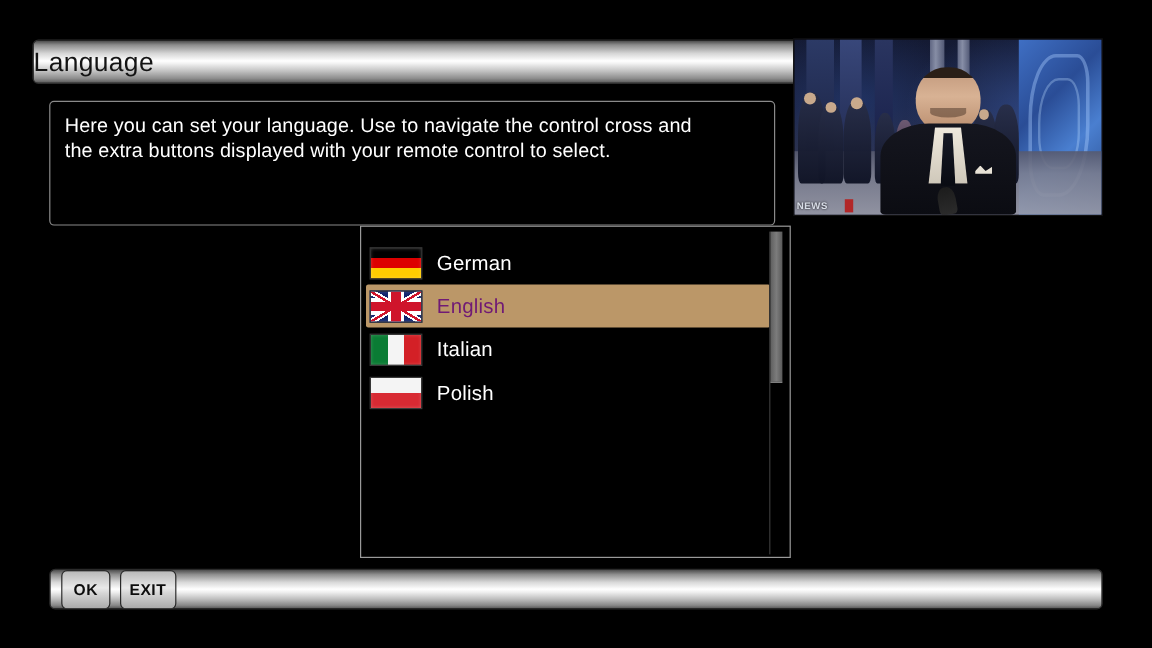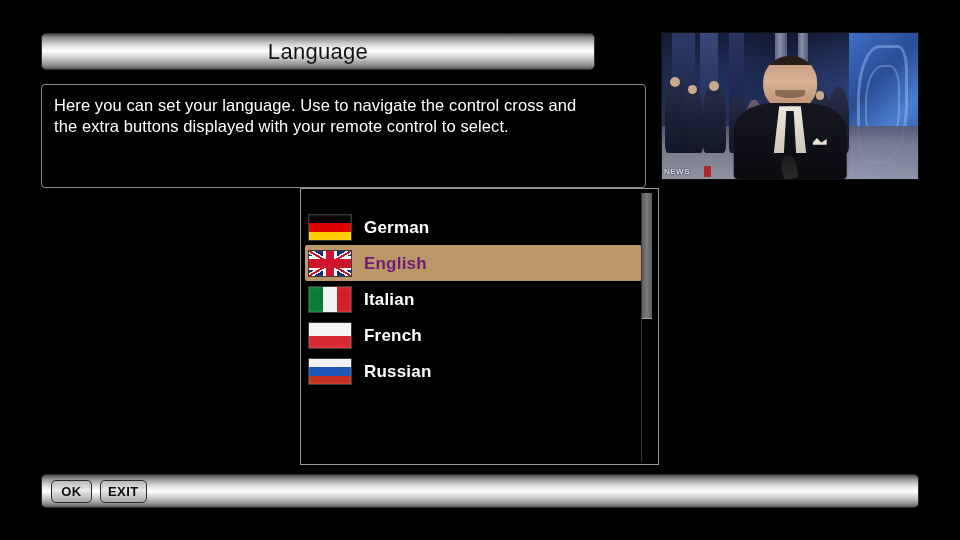--- a/index.html
+++ b/index.html
@@ -15,38 +15,38 @@
   #screen {
     position: relative;
     width: 960px;
     height: 540px;
     background: #000000;
   }
 
   
   .title-bar {
     position: absolute;
-    left: 41px;
+    left: 27px;
     top: 33px;
-    width: 554px;
+    width: 717px;
     height: 37px;
     border-radius: 5px;
     border: 1px solid #2e2e2e;
     background: linear-gradient(to bottom,
         #4a4a4a 0%,
         #8d8d8d 10%,
         #d5d5d5 30%,
         #ffffff 48%,
         #f2f2f2 54%,
         #c2c2c2 72%,
         #8c8c8c 90%,
         #5a5a5a 100%);
     display: flex;
     align-items: center;
-    justify-content: center;
+    justify-content: flex-start;
     overflow: hidden;
   }
   .title-text {
     font-size: 22px;
     font-weight: 400;
     color: #141414;
     letter-spacing: 0.3px;
     line-height: 1;
   }
 
@@ -236,25 +236,24 @@
     position: absolute;
     left: 300px;
     top: 188px;
     width: 359px;
     height: 277px;
     background: #000000;
     border: 1px solid #9a9a9a;
   }
   .list-inner {
     position: absolute;
-    left: 0; top: 16px;
+    left: 0; top: 8px;
     width: 343px;
     height: 100%;
     padding: 4px 0 0 4px;
-    font-weight: bold;
   }
   .lang-row {
     position: relative;
     height: 36px;
     display: flex;
     align-items: center;
     padding-left: 3px;
     width: 337px;
   }
   .lang-row.selected {
@@ -371,21 +370,21 @@
         #878787 92%,
         #575757 100%);
     display: flex;
     align-items: center;
     padding-left: 9px;
     gap: 8px;
     overflow: hidden;
   }
   .softkey {
     min-width: 41px;
-    height: 23px;
+    height: 33px;
     border: 1px solid #2a2a2a;
     border-radius: 5px;
     background: linear-gradient(to bottom, #b9b9b9, #e9e9e9 45%, #d4d4d4 60%, #a9a9a9);
     color: #0d0d0d;
     font-size: 13px;
     font-weight: bold;
     display: flex;
     align-items: center;
     justify-content: center;
     padding: 0 7px;
@@ -453,25 +452,21 @@
             <div class="gb-diag2"></div>
           </div>
           <span class="lang-label">English</span>
         </div>
         <div class="lang-row">
           <div class="flag flag-it"></div>
           <span class="lang-label">Italian</span>
         </div>
         <div class="lang-row">
           <div class="flag flag-pl"></div>
-          <span class="lang-label">French</span>
-        </div>
-        <div class="lang-row">
-          <div class="flag flag-ru"></div>
-          <span class="lang-label">Russian</span>
+          <span class="lang-label">Polish</span>
         </div>
       </div>
     <div class="scrollbar">
       <div class="scroll-thumb" id="scroll-thumb" style="height: 47%;"></div>
     </div>
   </div>
 
   <div class="bottom-bar" id="bottom-bar">
       <div class="softkey">OK</div>
       <div class="softkey">EXIT</div>

